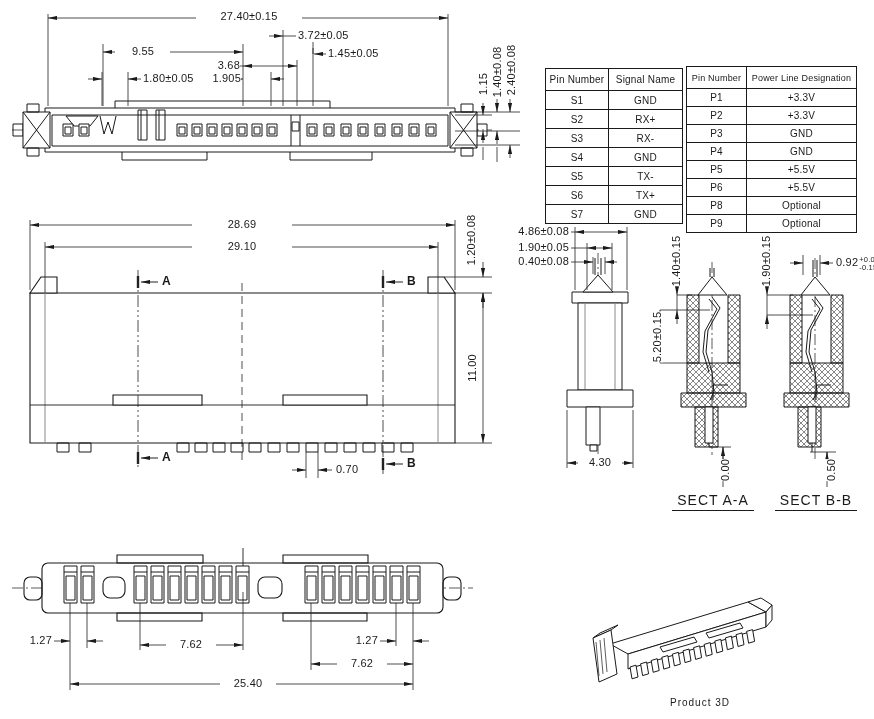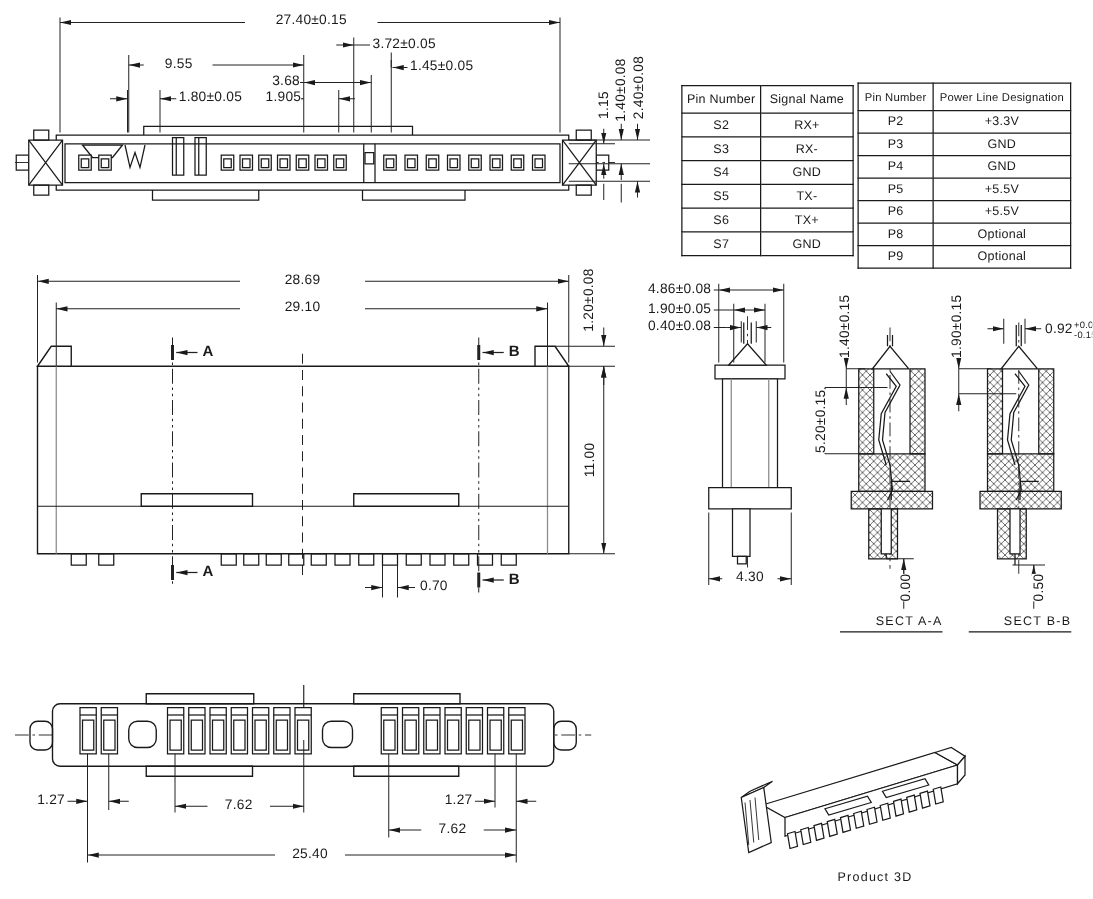--- a/index.html
+++ b/index.html
@@ -5,21 +5,21 @@
   html,body{margin:0;padding:0;background:#fff;}
   #canvas{position:relative;width:874px;height:719px;background:#fff;overflow:hidden;
           font-family:"Liberation Sans",sans-serif;color:#1a1a1a;}
   svg{position:absolute;left:0;top:0;}
   svg *{vector-effect:non-scaling-stroke;}
   .dl{position:absolute;font-size:11px;line-height:13px;white-space:nowrap;background:#fff;
       letter-spacing:0.2px;}
   .rl{position:absolute;font-size:11px;line-height:12px;white-space:nowrap;background:#fff;
       transform:translate(-50%,-50%) rotate(-90deg);letter-spacing:0.2px;}
   .mk{position:absolute;font-size:12px;font-weight:bold;line-height:13px;background:#fff;}
-  .sect-label{position:absolute;font-size:10px;letter-spacing:1px;text-align:right;
+  .sect-label{position:absolute;font-size:14px;letter-spacing:1px;text-align:center;
       border-bottom:1.2px solid #1a1a1a;padding-bottom:2px;}
   .p3d-label{position:absolute;font-size:10px;letter-spacing:1px;text-align:center;}
   .tbl{position:absolute;}
   .tbl table{border-collapse:collapse;table-layout:fixed;margin-top:48px;}
   .tbl th,.tbl td{border:1px solid #1a1a1a;text-align:center;vertical-align:middle;
       font-weight:normal;padding:0;font-size:10px;letter-spacing:0.2px;background:#fff;}
   #signal-table th{height:21px;} #signal-table td{height:18px;}
   #power-table th{height:21px;font-size:9px;} #power-table td{height:17px;}
   .tolstack{display:inline-flex;flex-direction:column;font-size:7.5px;line-height:7.5px;
       vertical-align:middle;margin-left:1px;}
@@ -469,20 +469,24 @@
     <colgroup>
           <col style="width:63px">
           <col style="width:74px">
         </colgroup>
     <tbody>
           <tr>
       <th>Pin Number</th>
       <th>Signal Name</th>
     </tr>
     <tr>
+            <td>S1</td>
+            <td>GND</td>
+          </tr>
+    <tr>
             <td>S2</td>
             <td>RX+</td>
           </tr>
     <tr>
             <td>S3</td>
             <td>RX-</td>
           </tr>
     <tr>
             <td>S4</td>
             <td>GND</td>
@@ -508,20 +512,24 @@
     <colgroup>
           <col style="width:60px">
           <col style="width:110px">
         </colgroup>
     <tbody>
           <tr>
       <th>Pin Number</th>
       <th>Power Line Designation</th>
     </tr>
     <tr>
+            <td>P1</td>
+            <td>+3.3V</td>
+          </tr>
+    <tr>
             <td>P2</td>
             <td>+3.3V</td>
           </tr>
     <tr>
             <td>P3</td>
             <td>GND</td>
           </tr>
     <tr>
             <td>P4</td>
             <td>GND</td>

